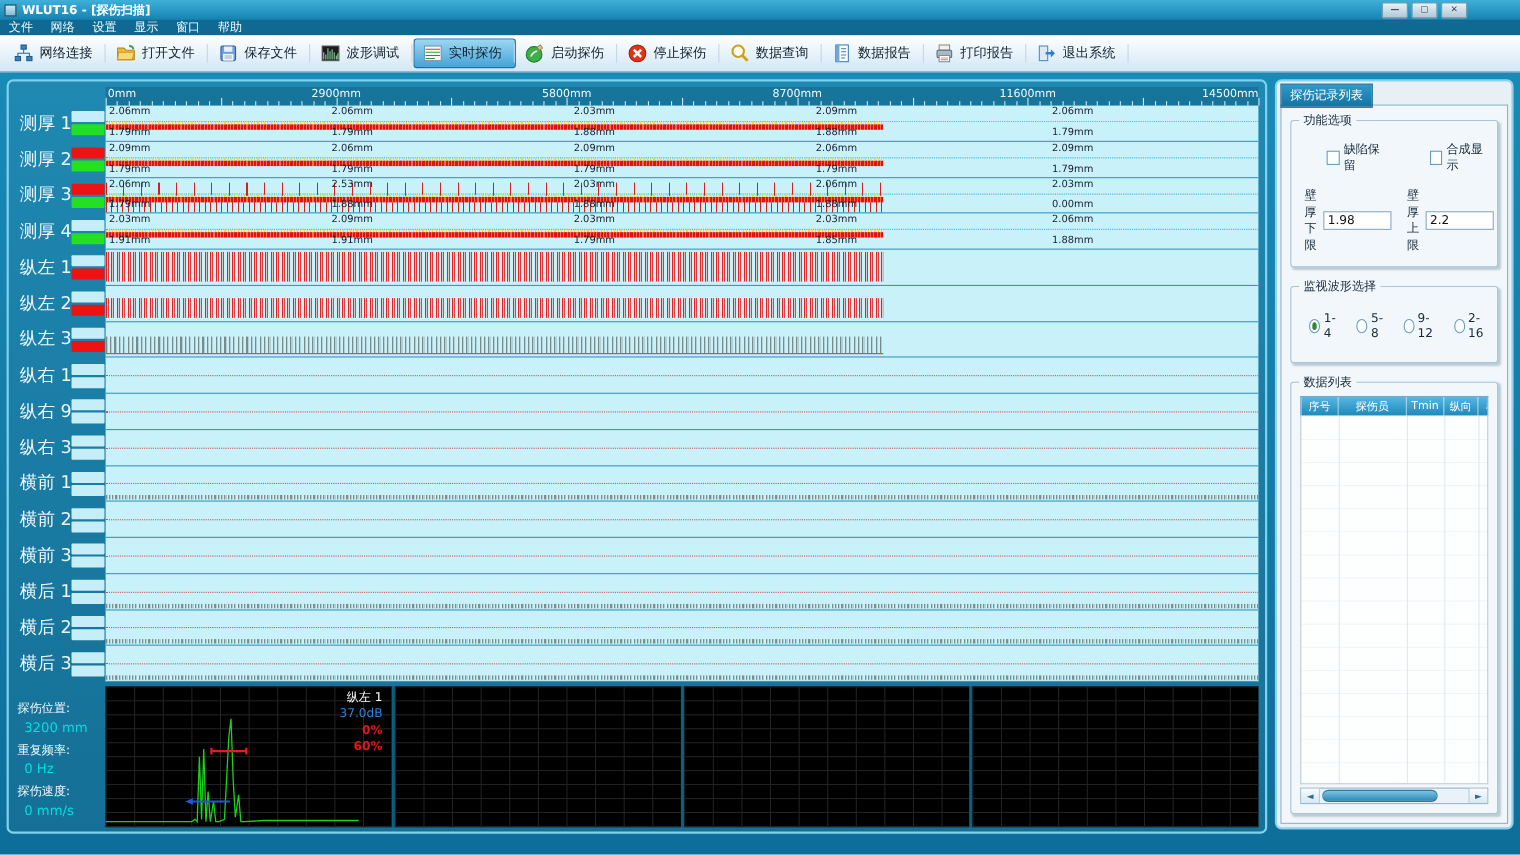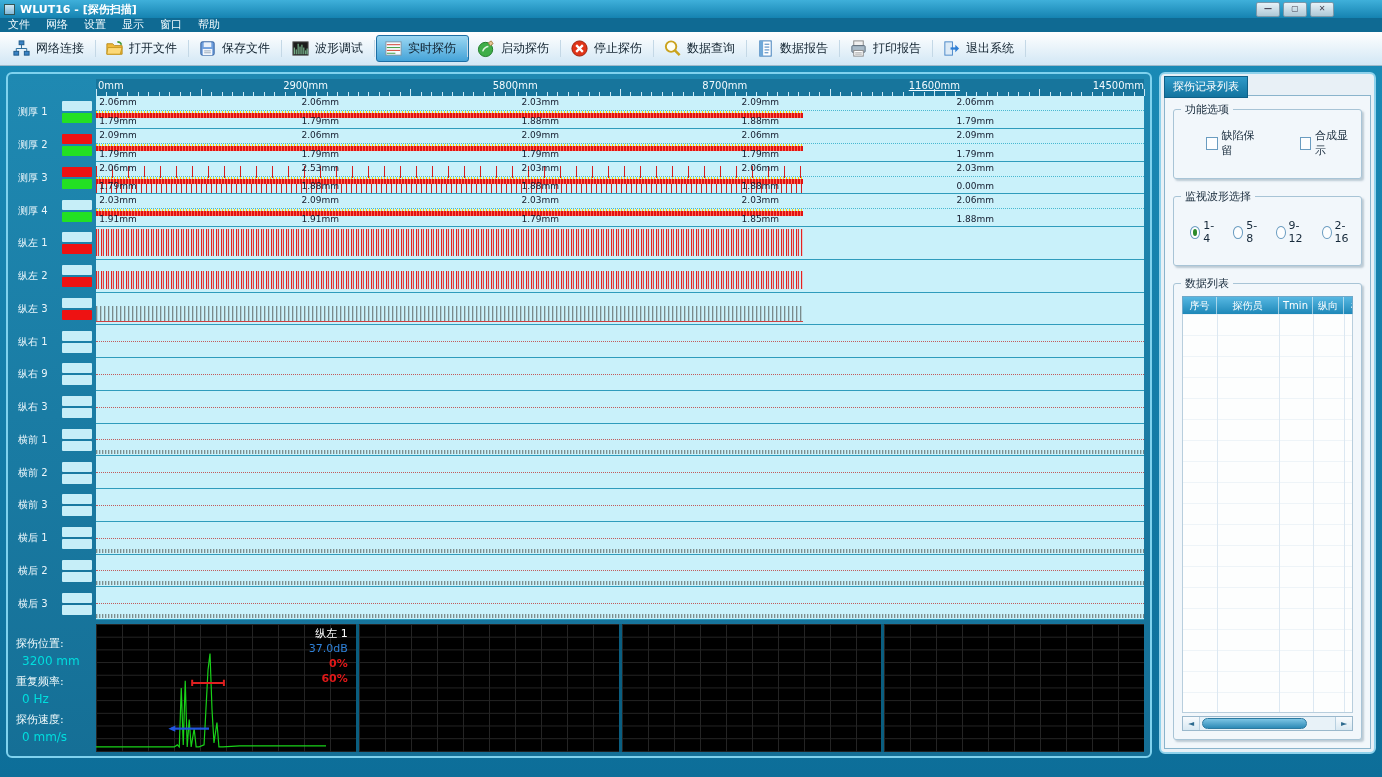--- a/index.html
+++ b/index.html
@@ -56,21 +56,21 @@
     background:repeating-linear-gradient(90deg,rgba(228,22,22,.95) 0 1px,rgba(250,150,140,.45) 1px 2px,rgba(228,22,22,.8) 2px 3px,rgba(255,255,255,0) 3px 5px);}
   .band-gray-low{position:absolute;left:0;bottom:2px;height:15px;width:67.5%;border-bottom:1px solid #d04040;
     background:repeating-linear-gradient(90deg,rgba(112,128,128,.9) 0 1px,rgba(150,165,165,.45) 1px 2px,rgba(255,255,255,0) 2px 4px);}
   .dotline{position:absolute;left:0;right:0;top:50%;border-top:1px dotted #c25a5a;}
   .noise{position:absolute;left:0;right:0;bottom:1px;height:4px;
     background:repeating-linear-gradient(90deg,#7e8e8e 0 1px,rgba(126,142,142,.35) 1px 2px,transparent 2px 3px);}
   
   .labcol{position:absolute;left:0;top:22px;width:88px;height:524px;}
   .lab-row{height:32.75px;display:flex;align-items:center;justify-content:space-between;
            padding:0 4px 0 10px;box-sizing:border-box;}
-  .ch-name{font-size:10px;color:#eaf6fb;white-space:nowrap;}
+  .ch-name{font-size:16px;color:#eaf6fb;white-space:nowrap;}
   .bars{display:flex;flex-direction:column;gap:2px;}
   .ind{width:30px;height:10px;border-radius:1px;}
   
   .infocol{position:absolute;left:0;top:550px;width:104px;height:128px;padding:6px 0 0 8px;box-sizing:border-box;}
   .info-label{font-size:11px;color:#f0fafc;margin-top:6px;}
   .info-value{font-size:12px;color:#00dede;margin:3px 0 2px 6px;}
   
   .wavearea{position:absolute;left:88px;top:550px;width:1048px;height:128px;background:#0a5e80;
             display:flex;gap:3px;}
   .wf-panel{flex:1;position:relative;background-color:#000;
@@ -361,21 +361,21 @@
           <div class="tick" style="left: 95%;"></div>
           <div class="tick" style="left: 96%;"></div>
           <div class="tick" style="left: 97%;"></div>
           <div class="tick" style="left: 98%;"></div>
           <div class="tick" style="left: 99%;"></div>
           <div class="tick major" style="left: 100%;"></div>
           <div class="rl" style="left: 2px;">0mm</div>
           <div class="rl" style="left: 20%; transform: translateX(-50%);">2900mm</div>
           <div class="rl" style="left: 40%; transform: translateX(-50%);">5800mm</div>
           <div class="rl" style="left: 60%; transform: translateX(-50%);">8700mm</div>
-          <div class="rl" style="left: 80%; transform: translateX(-50%); text-decoration: underline;">11600mm</div>
+          <div class="rl" style="left: 80%; transform: translateX(-50%);">11600mm</div>
           <div class="rl" style="left: 100%; transform: translateX(-100%);">14500mm</div>
         </div>
       <div class="labcol">
           <div class="lab-row">
             <span class="ch-name">测厚 1</span>
             <div class="bars">
               <div class="ind" style="background: rgb(198, 238, 248);"></div>
               <div class="ind" style="background: rgb(35, 224, 35);"></div>
             </div>
           </div>
@@ -641,20 +641,26 @@
           <div class="row-checks">
               <span class="opt">
                 <span class="cb"></span>
                 <span>缺陷保留</span>
               </span>
               <span class="opt">
                 <span class="cb"></span>
                 <span>合成显示</span>
               </span>
             </div>
+          <div class="row-limits">
+            <span>壁厚下限</span>
+            <input class="limit-input" value="1.98" style="">
+            <span style="margin-left:8px">壁厚上限</span>
+            <input class="limit-input" value="2.2" style="">
+          </div>
         </div>
 
         <div class="group">
           <span class="group-title">监视波形选择</span>
           <div class="row-monitor">
               <span class="opt">
                 <span class="radio sel"></span>
                 <span>1-4</span>
               </span>
               <span class="opt">

